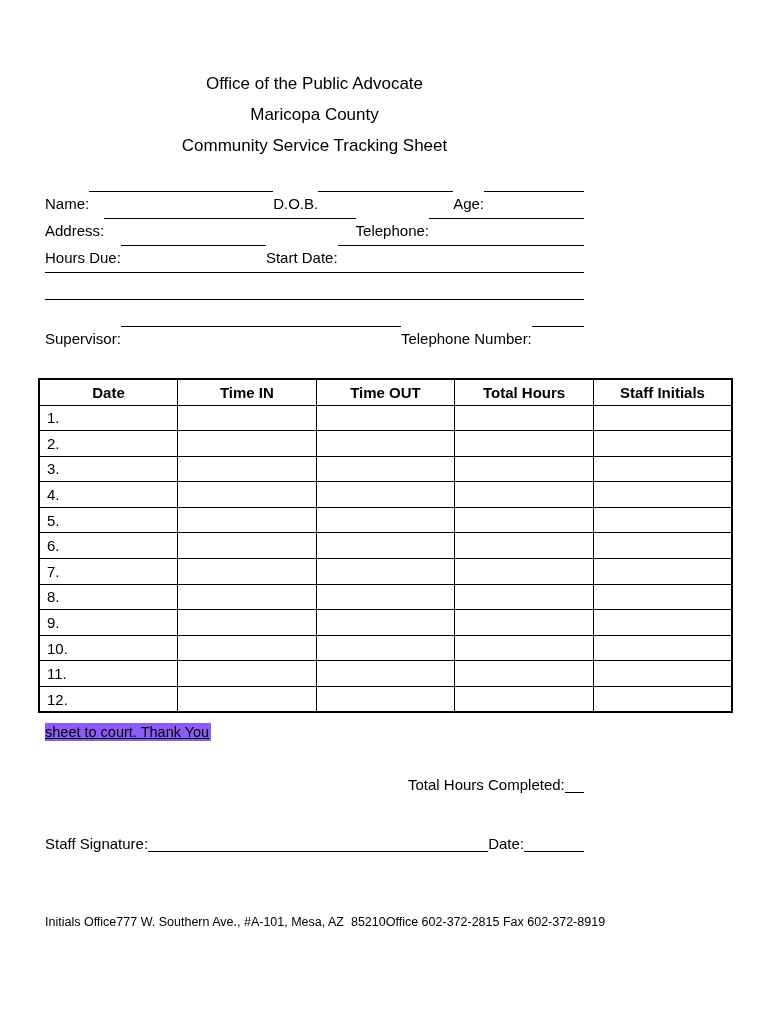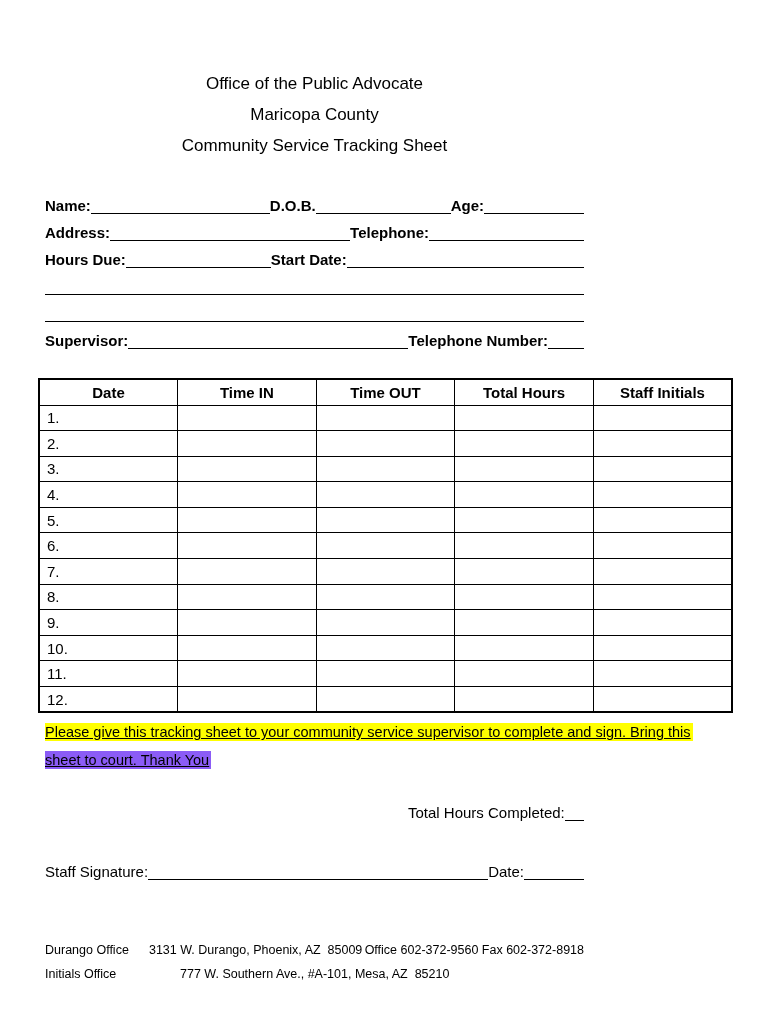--- a/index.html
+++ b/index.html
@@ -22,24 +22,23 @@
   .title-block { text-align: center; }
   .title-line {
     font-size: 17px;
     line-height: 31px;
     color: #000000;
   }
   
   .form-fields { margin-top: 30px; }
   .frow {
     display: flex;
-    align-items: flex-end;
+    align-items: flex-start;
     height: 27px;
     font-size: 15px;
-    font-weight: bold;
   }
   .lbl {
     line-height: 25px;
     white-space: pre;
   }
   .fill {
     border-bottom: 1.5px solid #000000;
     height: 0;
     margin-bottom: 4px;
   }
@@ -251,44 +250,37 @@
           <td></td>
           <td></td>
           <td></td>
           <td></td>
         </tr>
       </tbody>
   </table>
 
   <div class="notice">
     <div class="notice-line">
-      <span class="hl" style="background-color: rgb(255, 255, 0);">Please give this tracking sheet to your community service supervisor to complete and sign. Bring this</span>
-    </div>
-    <div class="notice-line">
       <span class="hl" style="background-color: #8b5cf6; text-align: right;">sheet to court. Thank You</span>
     </div>
   </div>
 
   <div class="total-row">
     <span class="lbl">Total Hours Completed:</span>
     <span class="fill w160"></span>
   </div>
 
   <div class="sig-row">
     <span class="lbl">Staff Signature:</span>
     <span class="fill w340"></span>
     <span class="lbl">Date:</span>
     <span class="fill grow"></span>
   </div>
 
   <div class="footer-block">
     <div class="footer-row">
-      <span class="footer-office">Durango Office</span>
-      <span class="footer-address">3131 W. Durango, Phoenix, AZ  85009</span>
-      <span class="footer-phones">Office 602-372-9560 Fax 602-372-8918</span>
-    </div>
-    <div class="footer-row">
       <span class="footer-office">Initials Office</span>
       <span class="footer-address">777 W. Southern Ave., #A-101, Mesa, AZ  85210</span>
+      <span class="footer-phones">Office 602-372-2815 Fax 602-372-8919</span>
     </div>
   </div>
 
 </div>
 
 </body></html>

